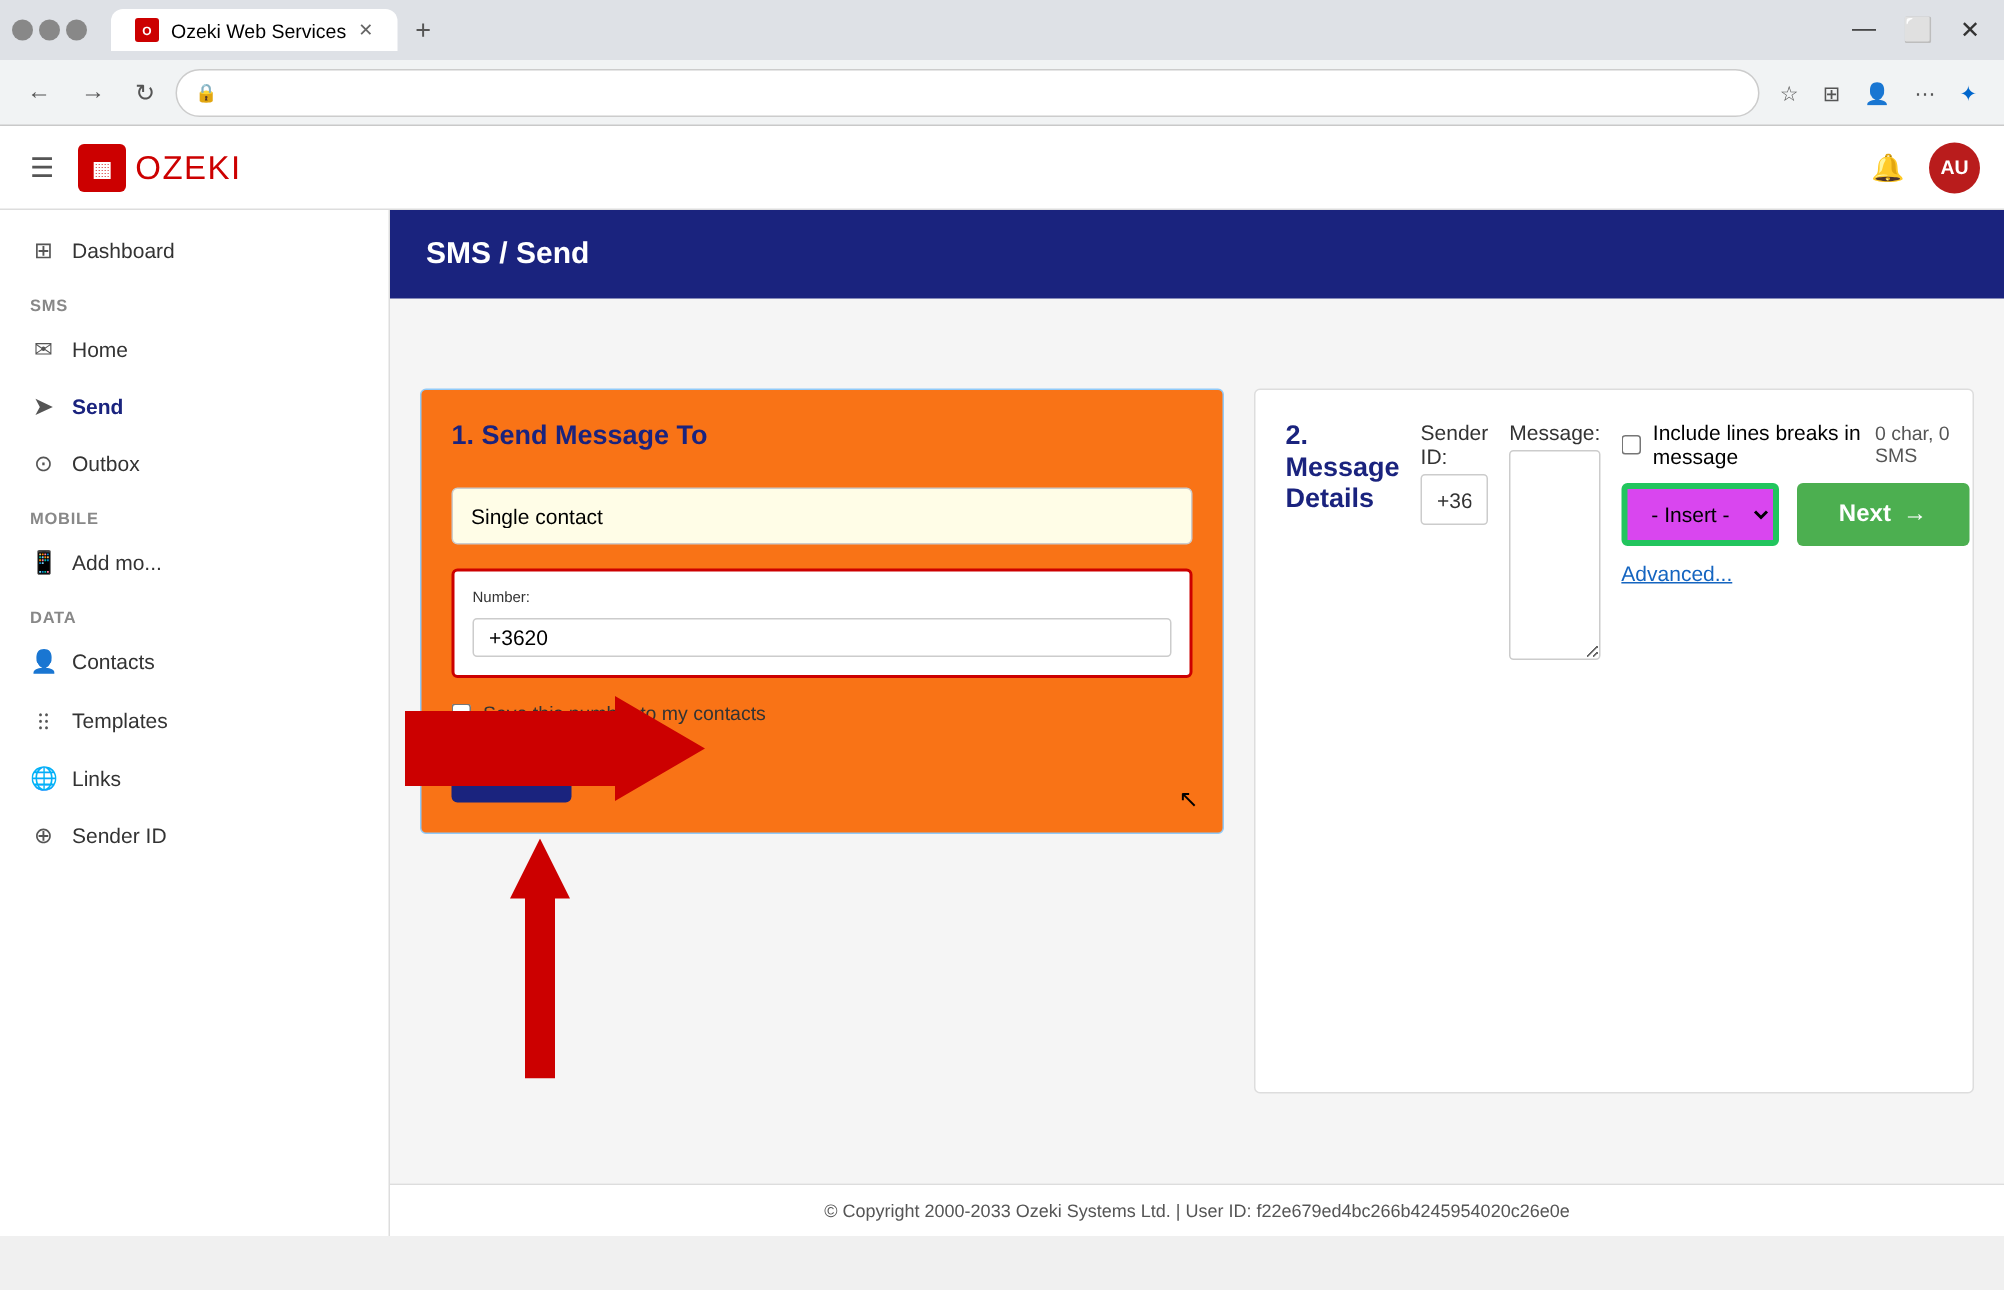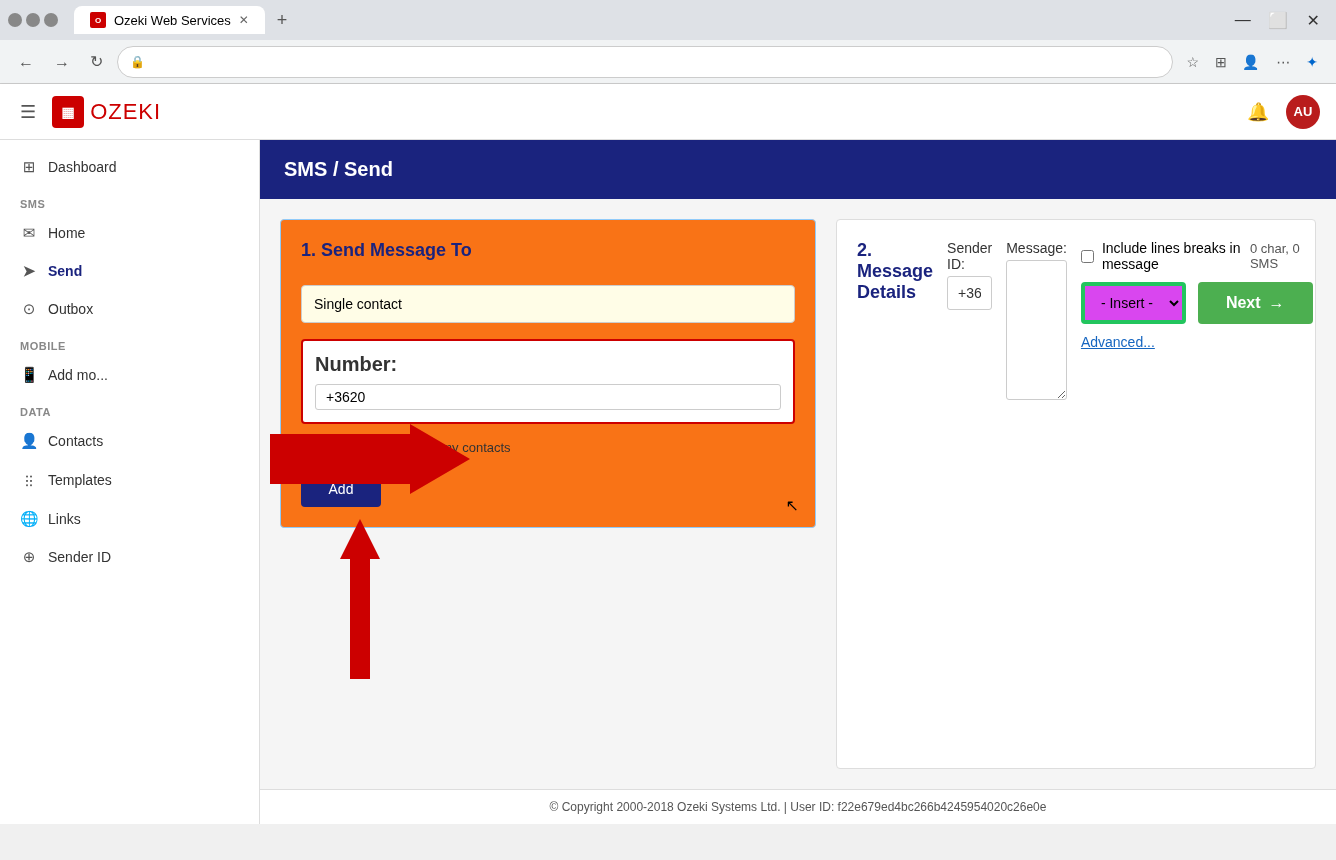--- a/index.html
+++ b/index.html
@@ -37,32 +37,32 @@
     .main-layout { display: flex; flex: 1; overflow: hidden; }
 
     
     .sidebar { width: 260px; background: white; border-right: 1px solid #ddd; display: flex; flex-direction: column; padding: 8px 0; overflow-y: auto; }
     .sidebar-item { display: flex; align-items: center; gap: 10px; padding: 10px 20px; cursor: pointer; color: #333; font-size: 14px; }
     .sidebar-item.active { font-weight: bold; color: #1a237e; }
     .sidebar-icon { font-size: 15px; color: #555; width: 18px; text-align: center; }
     .sidebar-section-label { font-size: 11px; color: #888; font-weight: bold; padding: 12px 20px 4px; text-transform: uppercase; letter-spacing: 0.5px; }
 
     
-    .content-area { flex: 1; display: flex; flex-direction: column; overflow: hidden; }
+    .content-area { flex: 1; display: flex; flex-direction: column; overflow: hidden; gap: 40px; }
     .page-header { background: #1a237e; color: white; padding: 18px 24px; font-size: 20px; font-weight: bold; }
     .page-body { display: flex; gap: 20px; padding: 20px; flex: 1; overflow-y: auto; }
 
     
     .send-panel { flex: 1; background: #f97316; border: 1px solid #90caf9; border-radius: 4px; padding: 20px; display: flex; flex-direction: column; gap: 16px; }
     .panel-title { font-size: 18px; font-weight: bold; color: #1a237e; margin-bottom: 8px; }
     .select-wrapper { position: relative; }
     .contact-select { width: 100%; padding: 10px 36px 10px 12px; border: 1px solid #ccc; border-radius: 4px; font-size: 14px; background: #fffde7; appearance: none; cursor: pointer; }
 
     .number-group { border: 2px solid #cc0000; border-radius: 4px; padding: 12px; background: white; }
-    .number-label { font-size: 20px; font-weight: bold; margin-bottom: 8px; color: #333; }
+    .number-label { font-size: 10px; font-weight: normal; margin-bottom: 8px; color: #333; }
     .number-input { width: 100%; padding: 4px 10px; border: 1px solid #ccc; border-radius: 3px; font-size: 14px; }
 
     .save-checkbox { display: flex; align-items: center; gap: 8px; font-size: 13px; color: #333; }
 
     .add-btn { background: #1a237e; color: white; border: none; padding: 10px 20px; border-radius: 4px; font-size: 14px; cursor: pointer; width: 80px; position: relative; }
 
     
     .message-panel { width: 480px; background: white; border: 1px solid #ddd; border-radius: 4px; padding: 20px; display: flex; flex-direction: row; gap: 14px; }
     .message-panel-title { font-size: 18px; font-weight: bold; color: #1a237e; margin-bottom: 4px; }
 
@@ -270,18 +270,18 @@
                   <span>Next</span>
                   <span>→</span>
                 </button>
               </div>
               <a class="advanced-link">Advanced...</a>
             </div>
           </div>
         </div>
 
         <div class="app-footer">
-          <span>© Copyright 2000-2018 Ozeki Systems Ltd. | User ID: f22e679ed4bc266b4245954020c26e0e</span>
+          <span>© Copyright 2000-2033 Ozeki Systems Ltd. | User ID: f22e679ed4bc266b4245954020c26e0e</span>
         </div>
       </div>
     </div>
   </div>
 </div>
 
 </body></html>

